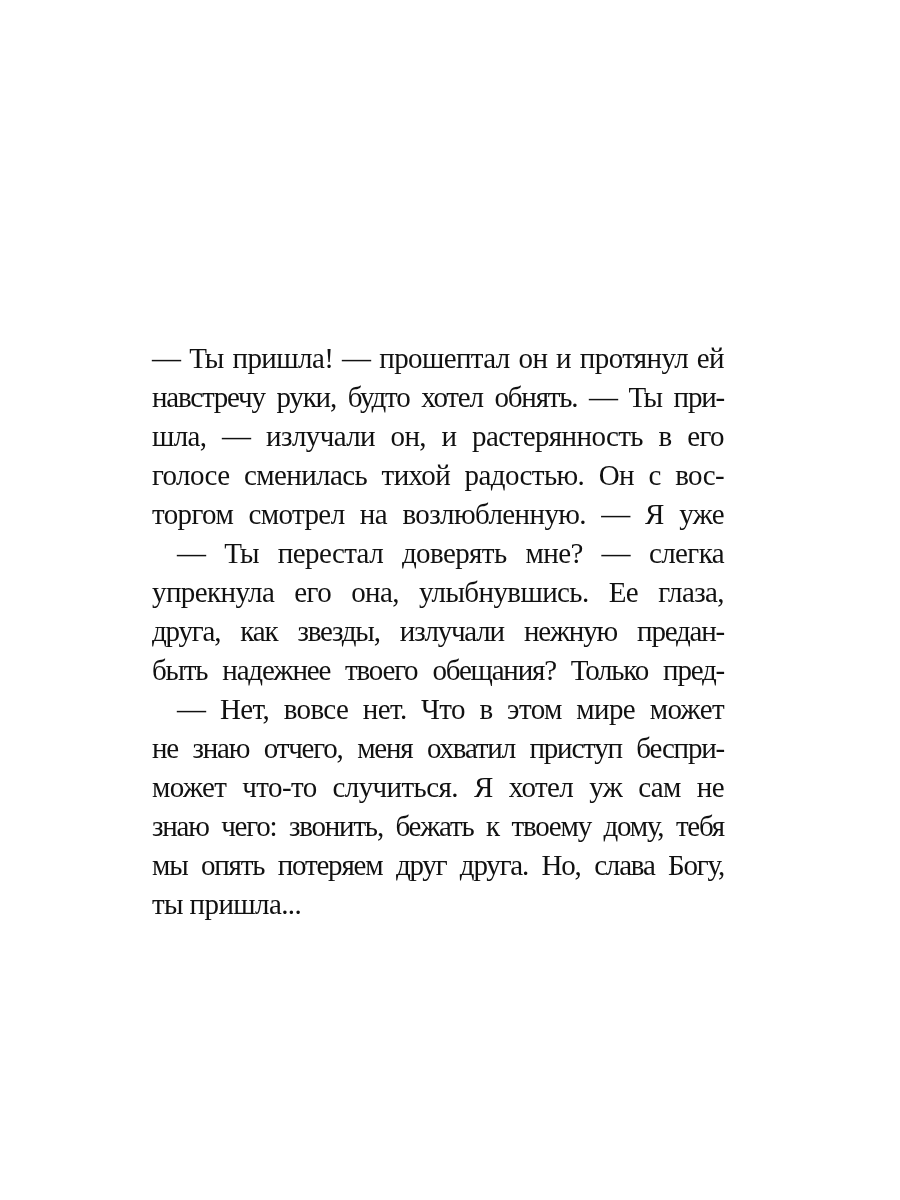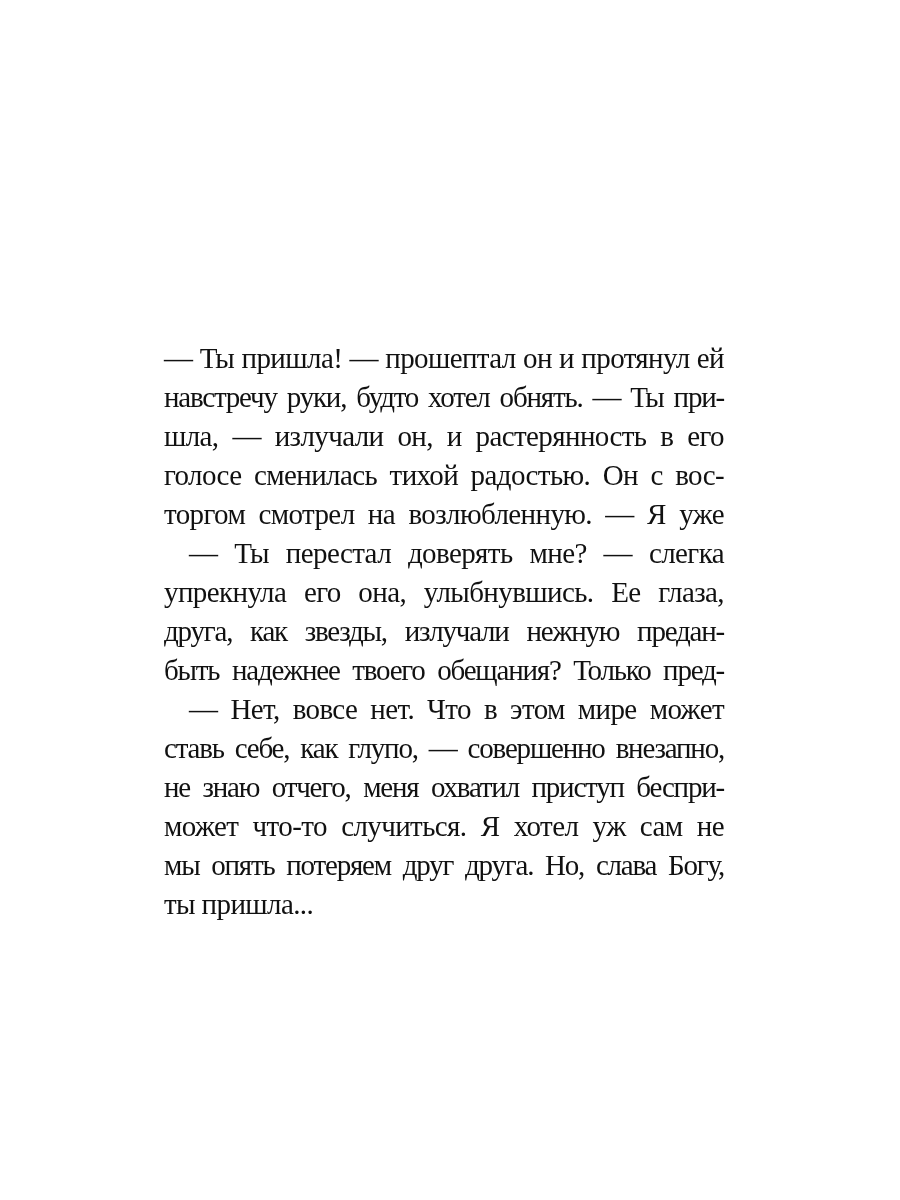--- a/index.html
+++ b/index.html
@@ -32,21 +32,20 @@
       letter-spacing: -0.6px;
     }
     .line {
       height: 39px;
       line-height: 39px;
       white-space: nowrap;
       text-align: justify;
       text-align-last: justify;
       display: block;
       overflow: visible;
-      margin-left: 12px;
     }
     .line.last {
       text-align-last: left;
     }
     .line.indent {
       padding-left: 25px;
     }
     .line.condensed {
       letter-spacing: -1.2px;
     }
@@ -67,21 +66,21 @@
 
     <div>
       <span class="line indent">— Ты перестал доверять мне? — слегка</span>
       <span class="line">упрекнула его она, улыбнувшись. Ее глаза,</span>
       <span class="line condensed">друга, как звезды, излучали нежную предан-</span>
     </div>
 
     <div>
       <span class="line condensed">быть надежнее твоего обещания? Только пред-</span>
       <span class="line indent">— Нет, вовсе нет. Что в этом мире может</span>
-      <span class="line condensed">ставь себе, как глупо, — совершенно внезапно,</span>
       <span class="line condensed">не знаю отчего, меня охватил приступ беспри-</span>
       <span class="line">может что-то случиться. Я хотел уж сам не</span>
+      <span class="line condensed">знаю чего: звонить, бежать к твоему дому, тебя</span>
       <span class="line condensed">мы опять потеряем друг друга. Но, слава Богу,</span>
       <span class="line last">ты пришла...</span>
     </div>
 
   </div>
 </div>
 
 </body></html>

